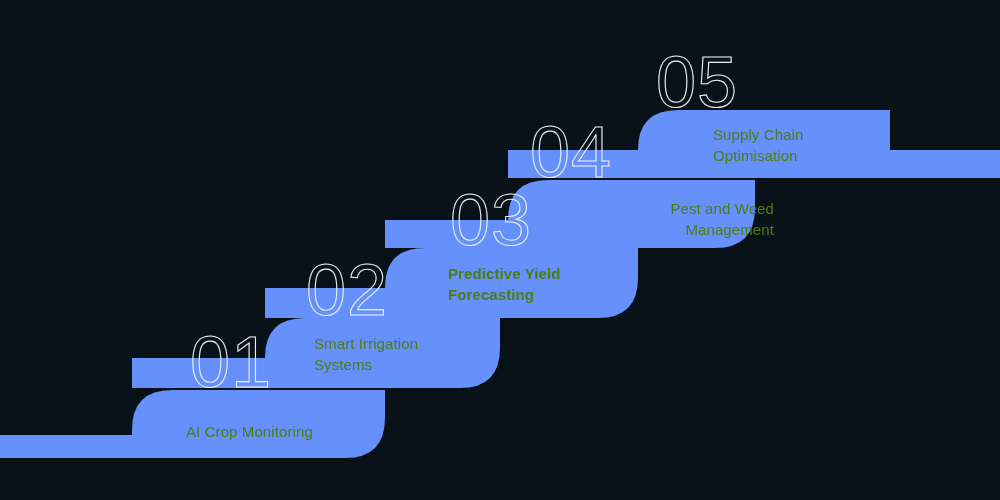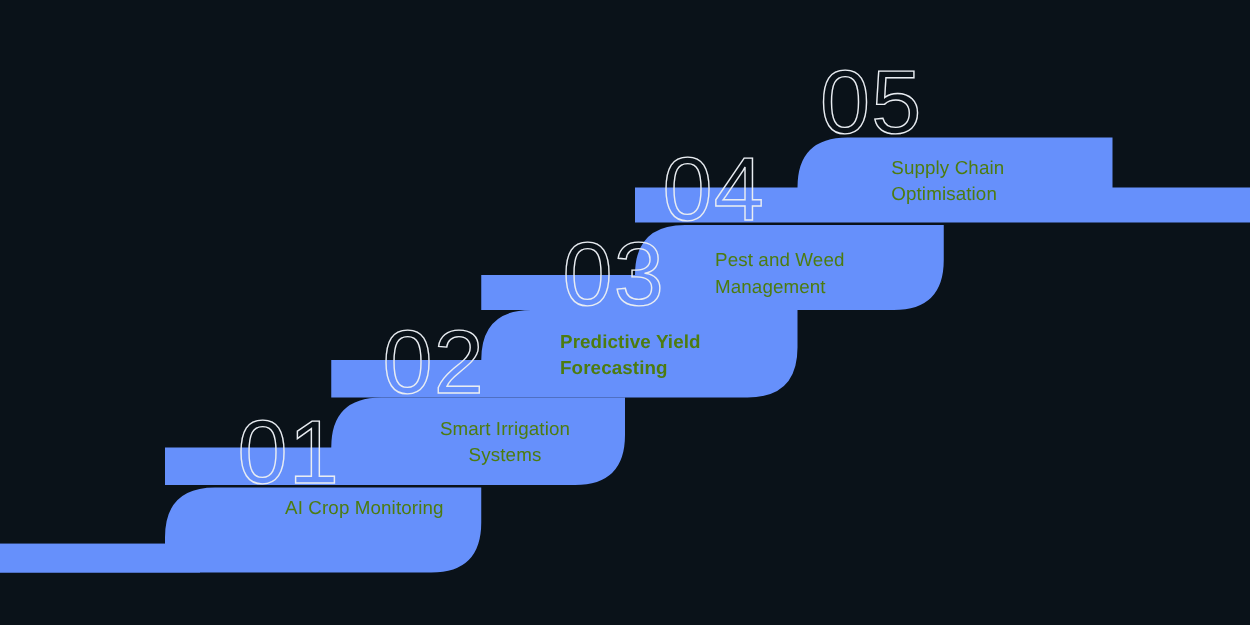--- a/index.html
+++ b/index.html
@@ -113,31 +113,31 @@
              L 1000 150
              L 1000 178
              L 678 178
              L 678 178
              L 508 178
              L 508 150
              Z"></path>
   </svg>
 
   <div class="step-number" style="left: 190px; top: 326px;">01</div>
-  <div class="step-label left" style="left: 186px; top: 396px; width: 200px; margin-left: 42px;">AI Crop Monitoring</div>
+  <div class="step-label left" style="left: 186px; top: 421px; width: 200px;">AI Crop Monitoring</div>
 
   <div class="step-number" style="left: 306px; top: 254px;">02</div>
-  <div class="step-label left" style="left: 314px; top: 333px; width: 180px; text-align: center;">Smart Irrigation
+  <div class="step-label left" style="left: 314px; top: 333px; width: 180px;">Smart Irrigation
 Systems</div>
 
   <div class="step-number" style="left: 438px; top: 184px; margin-left: 12px;">03</div>
   <div class="step-label left" style="left: 448px; top: 263px; width: 190px; font-weight: bold;">Predictive Yield
 Forecasting</div>
 
   <div class="step-number" style="left: 530px; top: 116px;">04</div>
-  <div class="step-label left" style="left: 572px; top: 198px; width: 190px;">Pest and Weed
+  <div class="step-label left" style="left: 584px; top: 198px; width: 190px; text-align: right;">Pest and Weed
 Management</div>
 
   <div class="step-number" style="left: 656px; top: 46px;">05</div>
   <div class="step-label left" style="left: 713px; top: 124px; width: 190px;">Supply Chain
 Optimisation</div>
 
 </div>
 
 </body></html>

